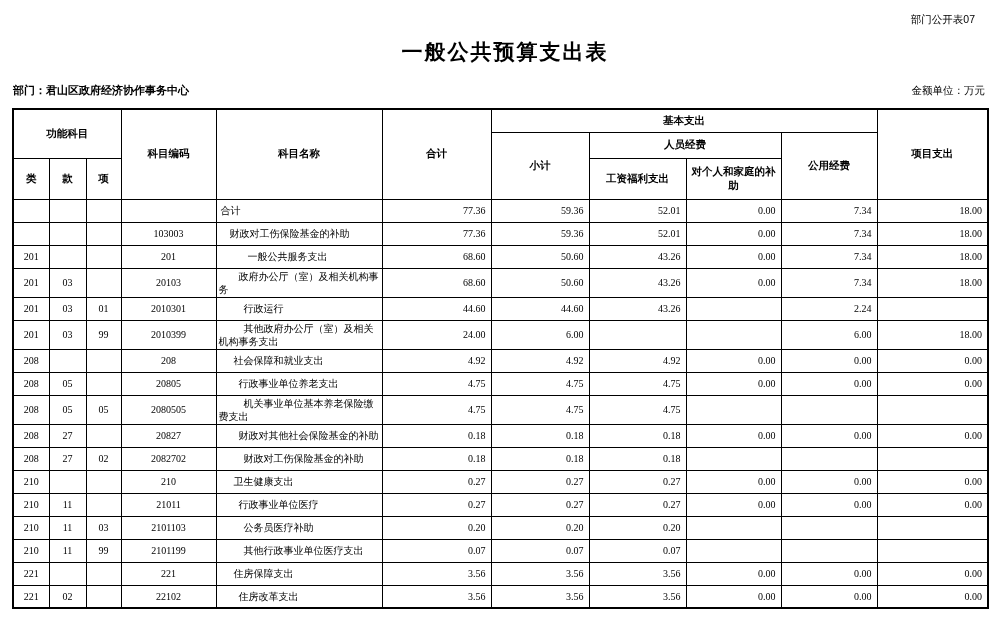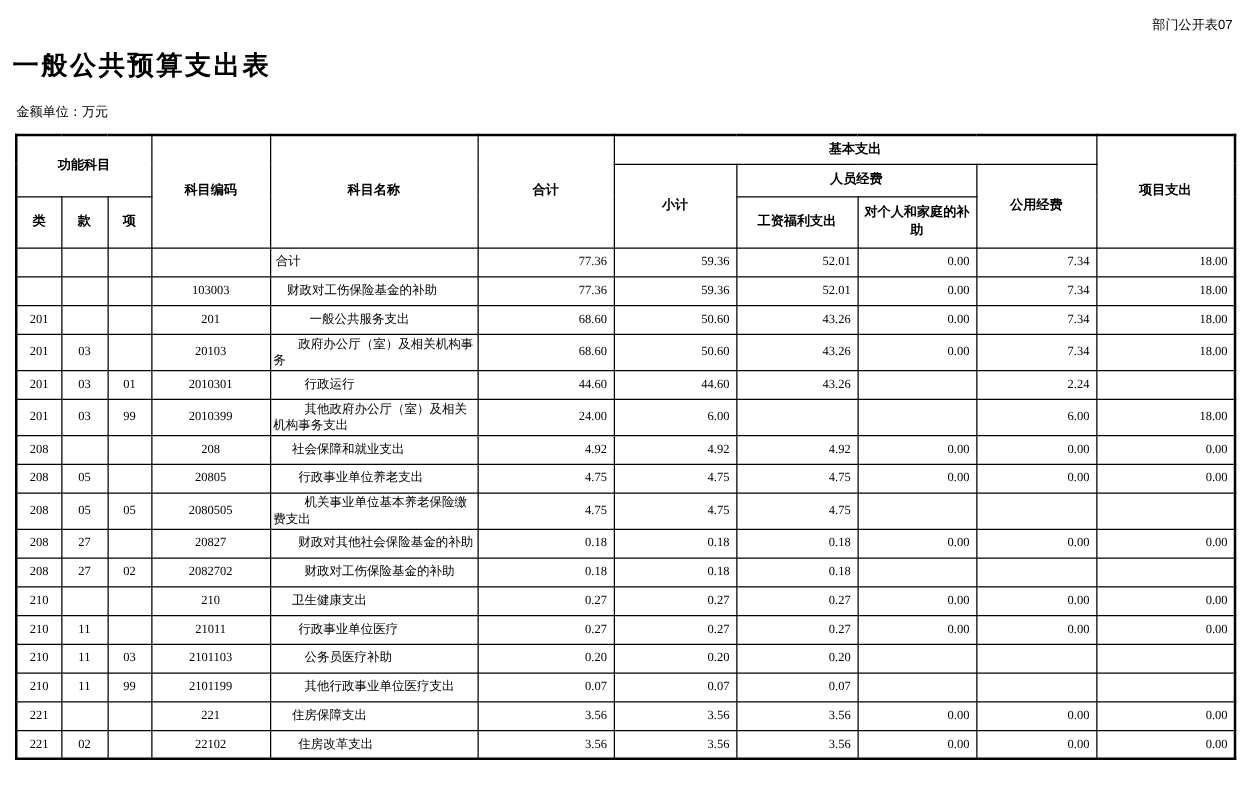--- a/index.html
+++ b/index.html
@@ -4,27 +4,27 @@
 <style>
   * { box-sizing: border-box; }
   html, body { margin: 0; padding: 0; }
   body {
     width: 1000px; height: 635px;
     background: #ffffff; color: #000000;
     font-family: "Liberation Serif", "DejaVu Serif", serif;
     position: relative; overflow: hidden;
   }
   .corner {
-    position: absolute; top: 13px; right: 14px;
+    position: absolute; top: 13px; right: 25px;
     font-size: 10.5px;
     font-family: "Liberation Sans", sans-serif;
   }
   .title {
     margin: 38px 0 0 0;
-    text-align: left;
+    text-align: center;
     font-size: 21px; font-weight: bold;
     letter-spacing: 2px;
     font-family: "Liberation Sans", sans-serif;
     padding-left: 10px;
   }
   .meta {
     display: flex; justify-content: space-between; align-items: flex-end;
     margin: 17px 15px 0 13px;
     font-family: "Liberation Sans", sans-serif;
   }
@@ -62,20 +62,21 @@
   td.c-num  { text-align: right; padding-right: 5px; }
 </style>
 </head>
 <body>
 
 <div class="corner">部门公开表07</div>
 
 <h1 class="title">一般公共预算支出表</h1>
 
 <div class="meta">
+  <span class="meta-left">部门：君山区政府经济协作事务中心</span>
   <span class="meta-right">金额单位：万元</span>
 </div>
 
 <table class="budget">
   <colgroup>
     <col style="width:36px">
       <col style="width:37px">
       <col style="width:35px">
     <col style="width:95px">
       <col style="width:166px">

